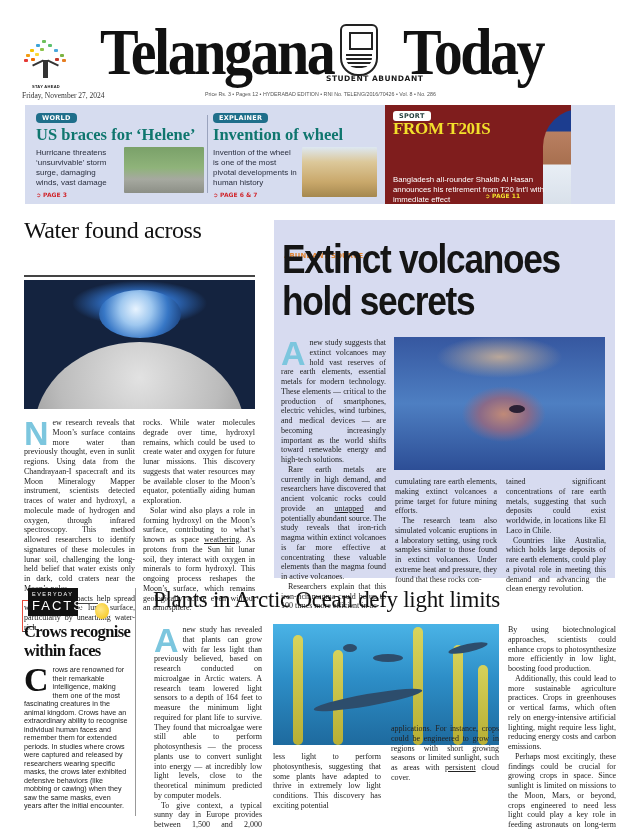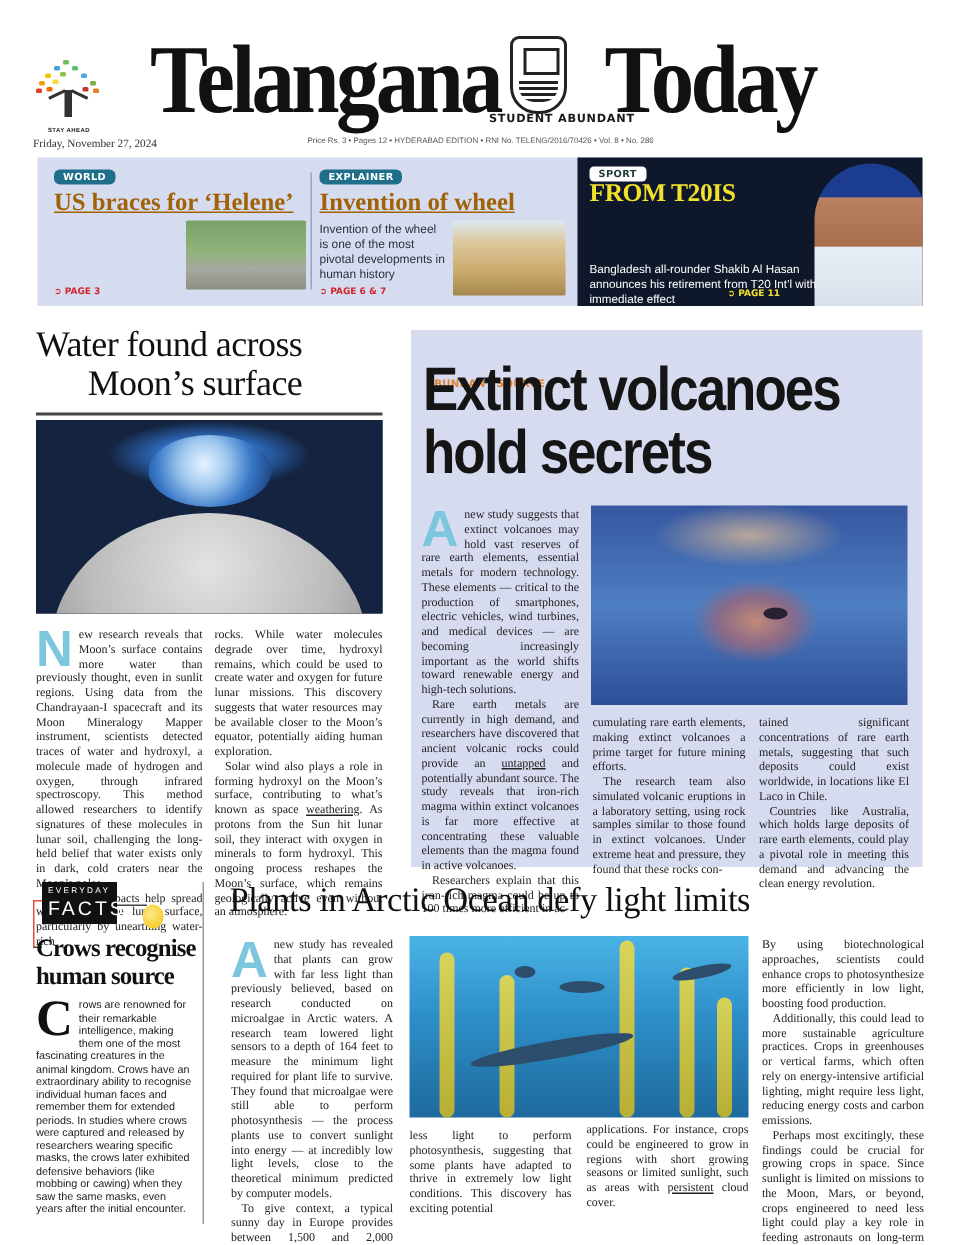--- a/index.html
+++ b/index.html
@@ -18,26 +18,26 @@
   .crest { left: 340px; top: 24px; width: 38px; height: 52px; border: 2px solid #222; border-radius: 6px 6px 18px 18px; background: #fff; }
   .crest::before { content:""; position:absolute; left:7px; top:6px; width:20px; height:14px; border:2px solid #222; }
   .crest::after { content:""; position:absolute; left:4px; top:28px; width:26px; height:14px; background: repeating-linear-gradient(0deg,#222 0 2px,#fff 2px 4px); border-radius: 0 0 10px 10px; }
   .student-ed { left: 326px; top: 74px; font-family: "DejaVu Sans", sans-serif; font-weight: bold; font-size: 7.5px; letter-spacing: .5px; }
   .meta { left: 205px; top: 91px; font-family: "Liberation Sans", sans-serif; font-size: 5.3px; color: #555; }
 
   
   .teasers { left: 25px; top: 105px; width: 590px; height: 99px; background:#d6dcef; }
   .teaser { position:absolute; top:0; height:85px; }
   .tag { position:absolute; font-family:"DejaVu Sans", sans-serif; font-weight:bold; font-size:6.5px; color:#fff; background:#1f6f8b; border-radius: 4px; padding: 1px 6px; letter-spacing:.3px; }
-  .t-head { position:absolute; font-family:"Liberation Serif", serif; font-weight:bold; font-size:16.5px; color:#a16207; white-space:nowrap;text-decoration:underline; }
+  .t-head { position:absolute; font-family:"Liberation Serif", serif; font-weight:bold; font-size:16.5px; color:#0f766e; white-space:nowrap; }
   .t-body { position:absolute; font-family:"Liberation Sans", sans-serif; font-size:8px; line-height:10px; color:#2a2f3f; }
   .t-page { position:absolute; font-family:"DejaVu Sans", sans-serif; font-weight:bold; font-size:6px; color:#d0262c; }
   .img { position:absolute; border-radius: 1px; }
   .sep { position:absolute; top:10px; width:1px; height:78px; background:#9aa3bd; }
-  .sport { position:absolute; left: 360px; top:0; width:230px; height:99px; background:#0f172a; overflow:hidden; }
+  .sport { position:absolute; left: 360px; top:0; width:186px; height:99px; background:#7f1d1d; overflow:hidden; }
   .sport .tag { background:#fff; color:#1f3c3a; border-radius:3px; }
   .sport-head { position:absolute; left:8px; top:15px; font-family:"Liberation Serif", serif; font-weight:bold; color:#f2e02b; font-size:17px; line-height:18px; letter-spacing:-.3px; }
   .sport-body { position:absolute; left:8px; top:70px; width:160px; font-family:"Liberation Sans", sans-serif; font-size:7.8px; color:#fff; line-height:10px; }
 
   
   .moon-head { left: 24px; top: 217px; font-family:"Liberation Serif", serif; font-size: 24px; line-height: 26px; color:#111; letter-spacing:-.4px;text-align:right; }
   .rule { left: 24px; top: 275px; width: 231px; height: 1.5px; background:#444; }
   .moon-img { left: 24px; top: 280px; width: 231px; height: 129px; background: radial-gradient(ellipse 90px 30px at 50% 18%, #6aa3e0 0%, #2c66b5 40%, #14233f 75%), #15202f; overflow:hidden; }
   .moon-img .moon { position:absolute; left:10px; top:62px; width:211px; height:180px; border-radius:50%; background: radial-gradient(circle at 50% 20%, #e2e2e2 0%, #bcbcbc 45%, #8c8c8c 80%); }
   .moon-img .earth { position:absolute; left:75px; top:10px; width:82px; height:48px; border-radius:50%; background: radial-gradient(circle at 45% 40%, #e8f4ff 0%, #9ec7ef 30%, #3777c6 60%, #1a3f7a 90%); }
@@ -101,20 +101,21 @@
   <span class="t2">Today</span>
 </div>
 <div class="abs crest"></div>
 <div class="abs student-ed">STUDENT ABUNDANT</div>
 <div class="abs meta">Price Rs. 3  •  Pages 12  •  HYDERABAD EDITION  •  RNI No. TELENG/2016/70426  •  Vol. 8  •  No. 286</div>
 
 <div class="abs teasers">
   <div class="teaser" style="left:0;width:180px">
     <span class="tag" style="left:11px;top:8px">WORLD</span>
     <span class="t-head" style="left:11px;top:20px">US braces for ‘Helene’</span>
+    <span class="t-body" style="left:11px;top:43px;width:80px">Hurricane threatens ‘unsurvivable’ storm surge, damaging winds, vast damage</span>
     <span class="img" style="left:99px;top:42px;width:80px;height:46px;background:linear-gradient(180deg,#7aa169 0%,#8fb37a 45%,#a6a9a0 70%,#8c8f86 100%)"></span>
     <span class="t-page" style="left:11px;top:86px">➲ PAGE 3</span>
   </div>
   <div class="sep" style="left:182px"></div>
   <div class="teaser" style="left:180px;width:180px">
     <span class="tag" style="left:8px;top:8px">EXPLAINER</span>
     <span class="t-head" style="left:8px;top:20px">Invention of wheel</span>
     <span class="t-body" style="left:8px;top:43px;width:85px">Invention of the wheel is one of the most pivotal developments in human history</span>
     <span class="img" style="left:97px;top:42px;width:75px;height:50px;background:linear-gradient(180deg,#dde8f2 0%,#dcc89a 30%,#c9a86b 70%,#a5884f 100%)"></span>
     <span class="t-page" style="left:8px;top:86px">➲ PAGE 6 &amp; 7</span>
@@ -125,21 +126,20 @@
       <div>FROM T20IS</div>
     </div>
     <span style="position:absolute;left:158px;top:4px;width:75px;height:100px;border-radius:38px 38px 0 0;background:linear-gradient(180deg,#1c3d8f 0%,#1c3d8f 22%,#b98062 23%,#a8704f 55%,#e8eef5 56%,#d7dfe9 100%)"></span>
     <div class="sport-body">Bangladesh all-rounder Shakib Al Hasan announces his retirement from T20 Int’l with immediate effect</div>
     <span class="t-page" style="left:100px;top:87px;color:#f2e02b">➲ PAGE 11</span>
   </div>
 </div>
 
 <div class="abs moon-head">
   <div>Water found across</div>
-  <div>Moon’s surface</div>
 </div>
 <div class="abs rule"></div>
 <div class="abs moon-img">
   <div class="earth"></div>
   <div class="moon"></div>
 </div>
 <div class="col" style="left:24px;top:418px;width:111px">
   <p class="first"><span class="dropcap">N</span><span>ew research reveals that Moon’s surface contains more water than previously thought, even in sunlit regions. Using data from the Chandrayaan-I spacecraft and its Moon Mineralogy Mapper instrument, scientists detected traces of water and hydroxyl, a molecule made of hydrogen and oxygen, through infrared spectroscopy. This method allowed researchers to identify signatures of these molecules in lunar soil, challenging the long-held belief that water exists only in dark, cold craters near the Moon’s poles.</span></p>
   <p>Meteoroid impacts help spread water across the lunar surface, particularly by unearthing water-rich</p>
 </div>
@@ -174,21 +174,21 @@
 <div class="abs facts-frame"></div>
 <div class="abs facts-line"></div>
 <div class="abs facts-tag">
   <span class="e">EVERYDAY</span>
   <span class="f">FACTS</span>
 </div>
 <div class="abs facts-line2"></div>
 <div class="abs bulb"></div>
 <div class="abs crow-head">
   <div>Crows recognise</div>
-  <div>human source</div>
+  <div>within faces</div>
 </div>
 <div class="abs crow-body">
   <span class="dropcap">C</span><span>rows are renowned for their remarkable intelligence, making them one of the most fascinating creatures in the animal kingdom. Crows have an extraordinary ability to recognise individual human faces and remember them for extended periods. In studies where crows were captured and released by researchers wearing specific masks, the crows later exhibited defensive behaviors (like mobbing or cawing) when they saw the same masks, even years after the initial encounter.</span>
 </div>
 
 <div class="abs plants-head">Plants in Arctic Ocean defy light limits</div>
 <div class="col" style="left:154px;top:625px;width:108px">
   <p class="first"><span class="dropcap">A</span><span>new study has revealed that plants can grow with far less light than previously believed, based on research conducted on microalgae in Arctic waters. A research team lowered light sensors to a depth of 164 feet to measure the minimum light required for plant life to survive. They found that microalgae were still able to perform photosynthesis — the process plants use to convert sunlight into energy — at incredibly low light levels, close to the theoretical minimum predicted by computer models.</span></p>
   <p>To give context, a typical sunny day in Europe provides between 1,500 and 2,000 micromoles of light. The Arctic microalgae needed more than 37,000 times</p>
 </div>
@@ -199,20 +199,20 @@
   <span class="kelp" style="left:180px;height:100px"></span>
   <span class="kelp" style="left:205px;height:80px"></span>
   <span class="fish" style="left:40px;top:70px;width:110px;height:12px;transform:rotate(-10deg)"></span>
   <span class="fish" style="left:100px;top:30px;width:30px"></span>
   <span class="fish" style="left:175px;top:20px;width:40px;transform:rotate(-12deg)"></span>
   <span class="fish" style="left:70px;top:20px;width:14px"></span>
 </div>
 <div class="col" style="left:273px;top:752px;width:108px">
   <p class="first">less light to perform photosynthesis, suggesting that some plants have adapted to thrive in extremely low light conditions. This discovery has exciting potential</p>
 </div>
-<div class="col" style="left:391px;top:748px;width:108px">
+<div class="col" style="left:391px;top:724px;width:108px">
   <p class="first"><span>applications. For instance, crops could be engineered to grow in regions with short growing seasons or limited sunlight, such as areas with </span><span class="u">persistent</span><span> cloud cover.</span></p>
 </div>
 <div class="col" style="left:508px;top:625px;width:108px">
   <p class="first">By using biotechnological approaches, scientists could enhance crops to photosynthesize more efficiently in low light, boosting food production.</p>
   <p>Additionally, this could lead to more sustainable agriculture practices. Crops in greenhouses or vertical farms, which often rely on energy-intensive artificial lighting, might require less light, reducing energy costs and carbon emissions.</p>
   <p>Perhaps most excitingly, these findings could be crucial for growing crops in space. Since sunlight is limited on missions to the Moon, Mars, or beyond, crops engineered to need less light could play a key role in feeding astronauts on long-term space missions.</p>
 </div>
 
 </body></html>

